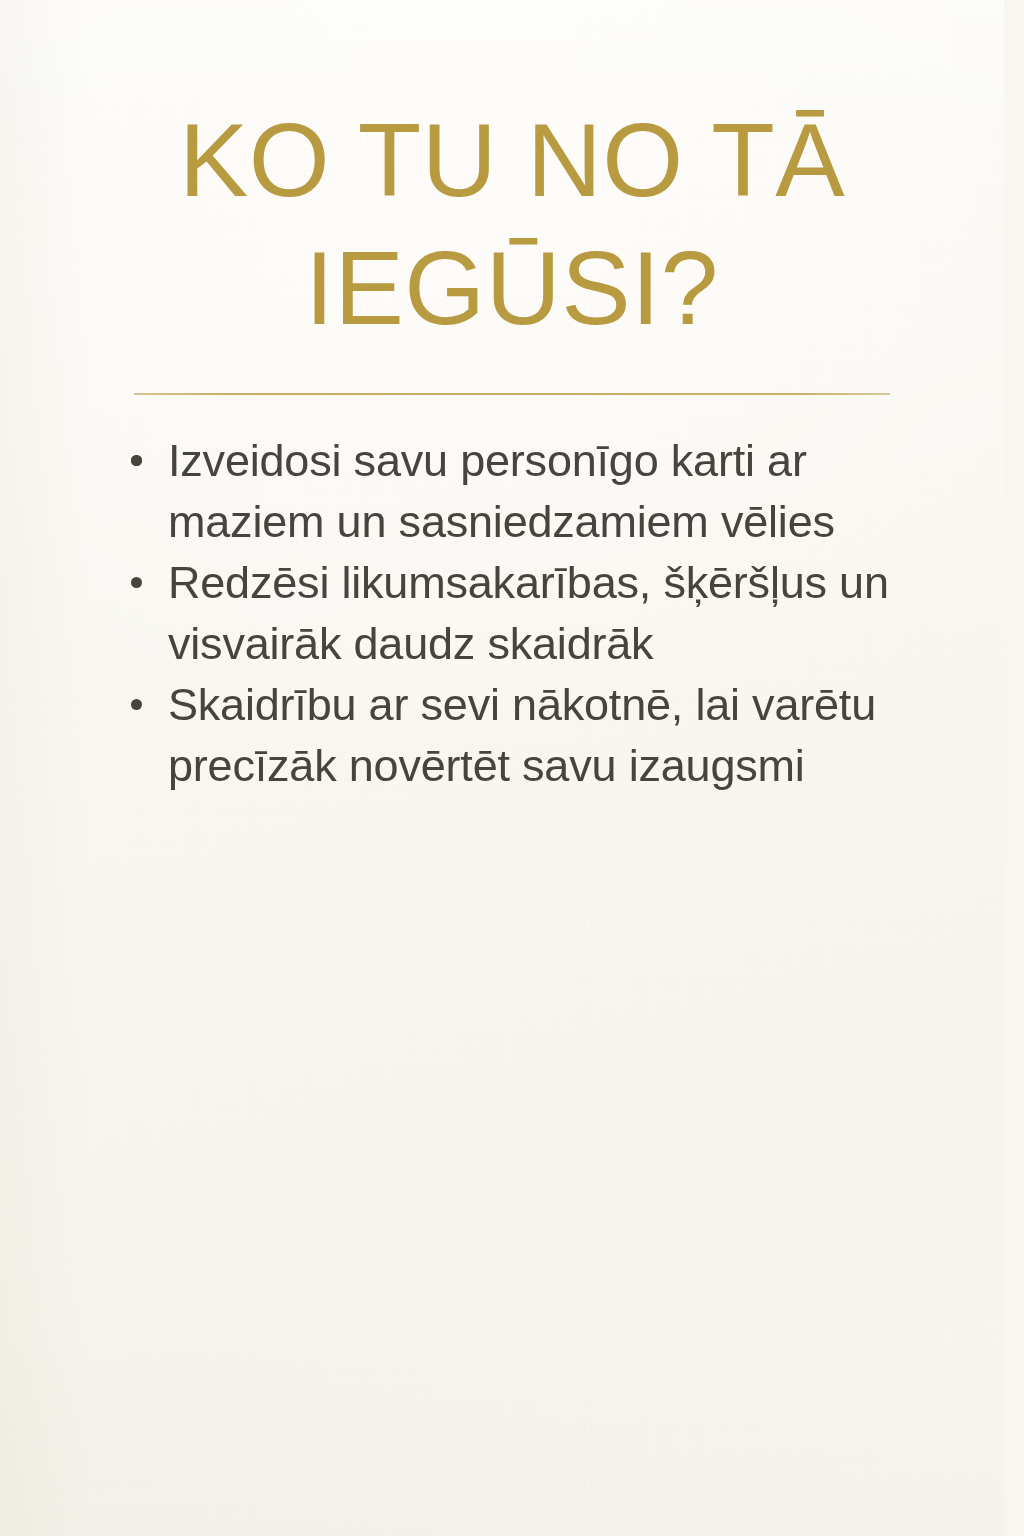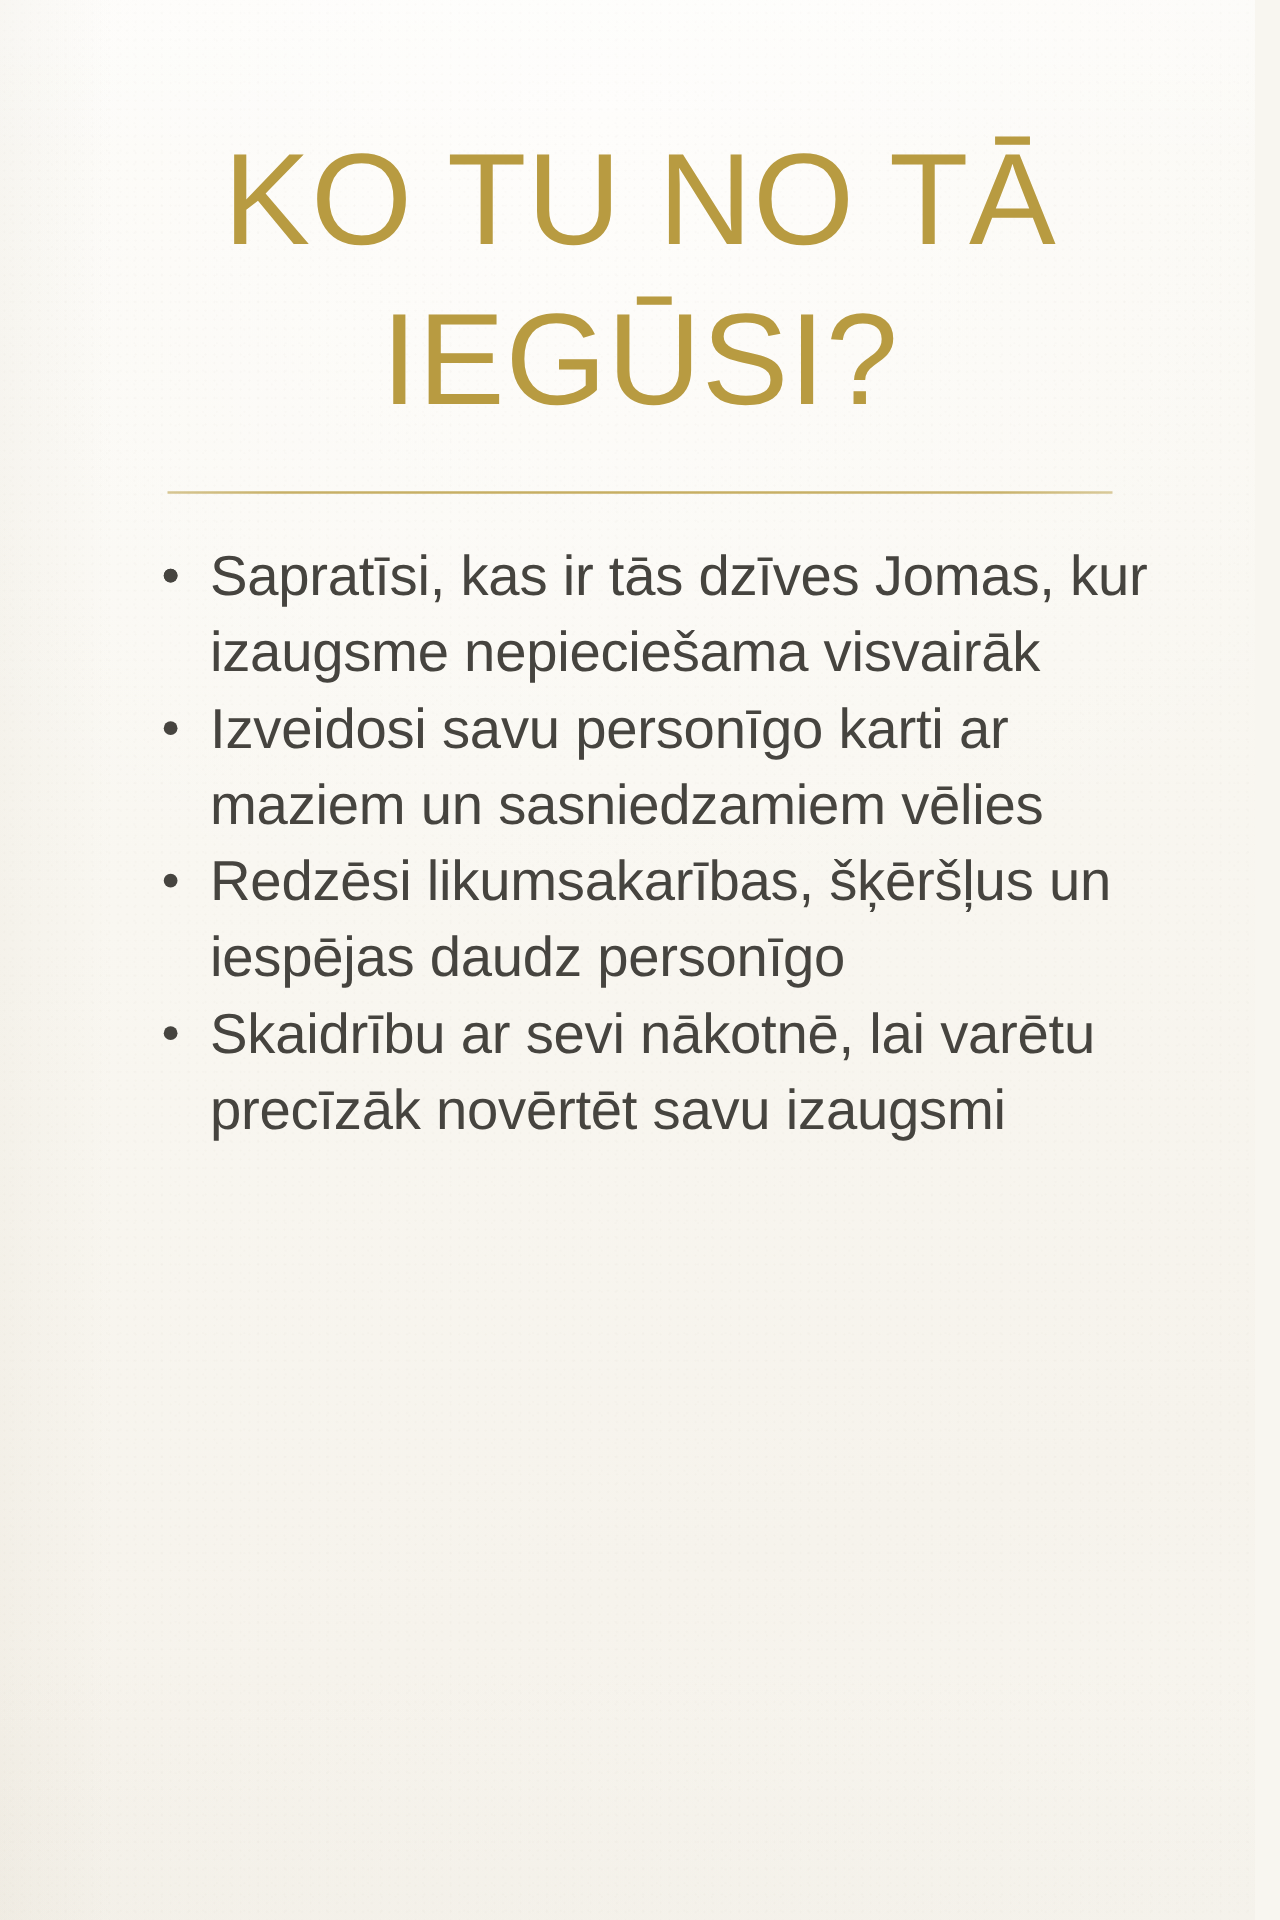--- a/index.html
+++ b/index.html
@@ -121,19 +121,18 @@
 
   <div class="title-wrap">
     <h1 class="title">KO TU NO TĀ
 IEGŪSI?</h1>
   </div>
 
   <div class="divider"></div>
 
   <ul class="list" id="benefits-list">
       <li class="item"><span class="dot"></span></li>
-      <li class="item"><span class="dot"></span><span>Sapratīsi, kas ir tās dzīves Jomas, kur izaugsme nepieciešama visvairāk</span></li>
       <li class="item"><span class="dot"></span><span>Izveidosi savu personīgo karti ar maziem un sasniedzamiem vēlies</span></li>
-      <li class="item"><span class="dot"></span><span>Redzēsi likumsakarības, šķēršļus un iespējas daudz personīgo</span></li>
+      <li class="item"><span class="dot"></span><span>Redzēsi likumsakarības, šķēršļus un visvairāk daudz skaidrāk</span></li>
       <li class="item"><span class="dot"></span><span>Skaidrību ar sevi nākotnē, lai varētu precīzāk novērtēt savu izaugsmi</span></li>
     </ul>
 
 </div>
 
 </body></html>

